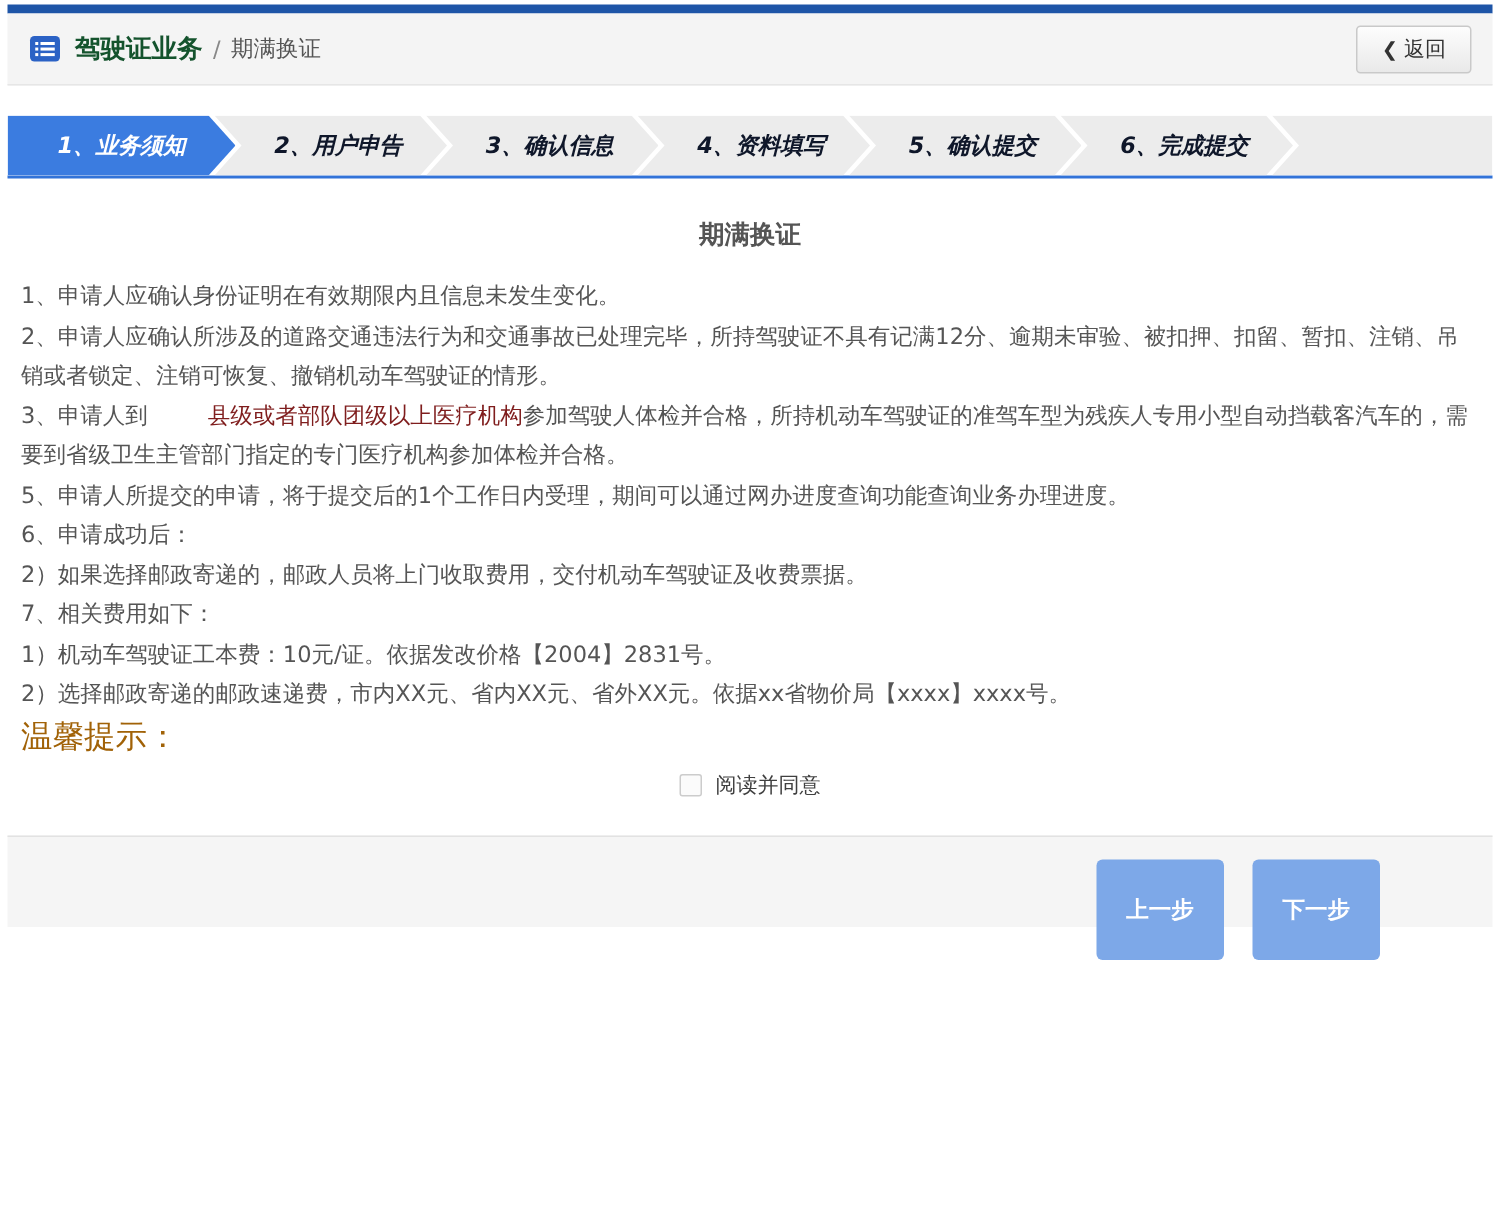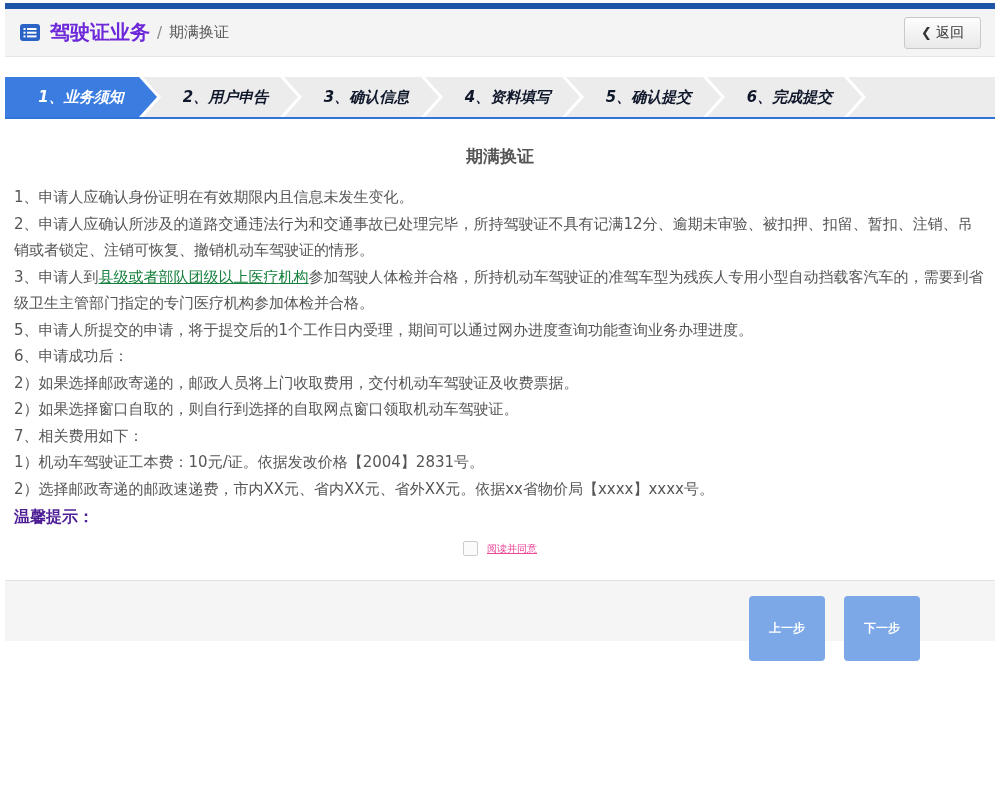--- a/index.html
+++ b/index.html
@@ -15,21 +15,21 @@
   
   .topbar { height: 6px; background: #1e55a7; }
   .header {
     background: #f4f4f4;
     border-bottom: 1px solid #e6e6e6;
     height: 48px;
     display: flex; align-items: center;
     padding: 0 14px;
   }
   .crumb-icon { display: inline-flex; margin-right: 9px; }
-  .crumb-main { color: #6d28d9; font-weight: bold; font-size: 20px; text-align: right; }
+  .crumb-main { color: #14532d; font-weight: bold; font-size: 17px; text-align: right; }
   .crumb-sep { color: #888; margin: 0 7px; font-size: 15px; }
   .crumb-page { color: #555; font-size: 15px; }
   .back-btn {
     margin-left: auto;
     background: linear-gradient(#fdfdfd, #e9e9e9);
     border: 1px solid #c9c9c9; border-radius: 3px;
     color: #333; font-size: 14px;
     padding: 6px 16px; cursor: pointer;
     font-family: inherit;
   }
@@ -58,44 +58,44 @@
     clip-path: polygon(0 0, 100% 0, 100% 100%, 0 100%, 18px 50%);
   }
 
   
   .content { padding: 0 9px; font-size: 15px; }
   .page-title {
     text-align: center; font-size: 17px; font-weight: bold;
     color: #555; margin: 26px 0 16px 0;
   }
   .notice p, .tips p { margin: 0; line-height: 26.5px; color: #555; }
-  .link { color: #15803d; text-decoration: underline; cursor: pointer; }
-  .tips-title { font-size: 16px; font-weight: bold; color: #4c1d95; line-height: 28px; margin: 1px 0; }
+  .link { color: #7f1d1d; cursor: pointer; padding-left: 40px; }
+  .tips-title { font-size: 21px; font-weight: normal; color: #a16207; line-height: 28px; margin: 1px 0; }
 
   .agree-row { display: flex; justify-content: center; align-items: center; margin-top: 10px; }
   .checkbox {
     width: 15px; height: 15px;
     border: 1px solid #ccc; border-radius: 2px;
     background: #fbfbfb; margin-right: 9px; cursor: pointer;
   }
-  .agree-label { font-size: 10px; color: #ec4899; cursor: pointer; text-decoration: underline; }
+  .agree-label { font-size: 14px; color: #404040; cursor: pointer; }
 
   
   .footer {
     margin-top: 24px;
     background: #f5f5f5;
     border-top: 1px solid #e2e2e2;
     padding: 15px 75px 15px 0;
     text-align: right;
     height: 61px;
   }
   .nav-btn {
     background: #7da8e8; color: #fff;
     border: none; border-radius: 4px;
-    font-size: 12px; font-weight: bold;
+    font-size: 15px; font-weight: bold;
     padding: 24px 20px; margin-left: 14px;
     cursor: pointer; font-family: inherit;
   }
 </style>
 </head>
 <body>
 
 <div class="page">
 
   <div class="topbar"></div>
@@ -133,21 +133,20 @@
   <div class="content">
     <div class="page-title">期满换证</div>
 
     <div class="notice">
       <p>1、申请人应确认身份证明在有效期限内且信息未发生变化。</p>
       <p>2、申请人应确认所涉及的道路交通违法行为和交通事故已处理完毕，所持驾驶证不具有记满12分、逾期未审验、被扣押、扣留、暂扣、注销、吊销或者锁定、注销可恢复、撤销机动车驾驶证的情形。</p>
       <p><span>3、申请人到</span><a class="link">县级或者部队团级以上医疗机构</a><span>参加驾驶人体检并合格，所持机动车驾驶证的准驾车型为残疾人专用小型自动挡载客汽车的，需要到省级卫生主管部门指定的专门医疗机构参加体检并合格。</span></p>
       <p>5、申请人所提交的申请，将于提交后的1个工作日内受理，期间可以通过网办进度查询功能查询业务办理进度。</p>
       <p>6、申请成功后：</p>
       <p>2）如果选择邮政寄递的，邮政人员将上门收取费用，交付机动车驾驶证及收费票据。</p>
-      <p>2）如果选择窗口自取的，则自行到选择的自取网点窗口领取机动车驾驶证。</p>
       <p>7、相关费用如下：</p>
       <p>1）机动车驾驶证工本费：10元/证。依据发改价格【2004】2831号。</p>
       <p>2）选择邮政寄递的邮政速递费，市内XX元、省内XX元、省外XX元。依据xx省物价局【xxxx】xxxx号。</p>
     </div>
 
     <div class="tips-title">温馨提示：</div>
 
     <div class="agree-row">
       <span class="checkbox"></span>
       <span class="agree-label">阅读并同意</span>

